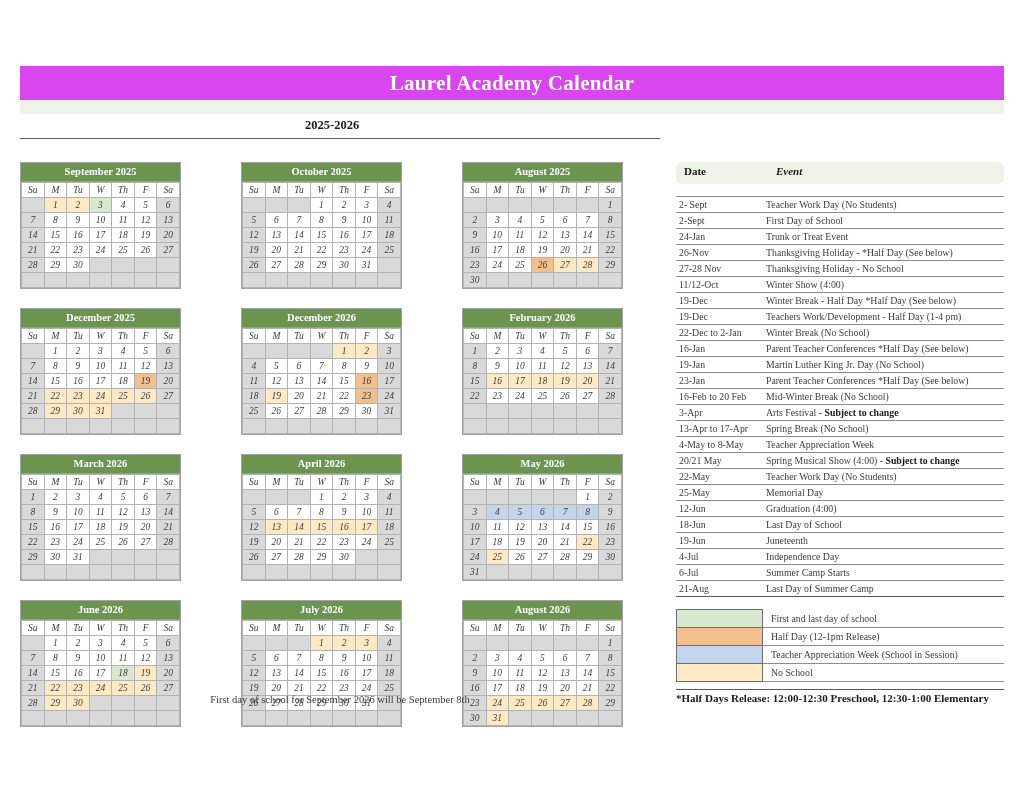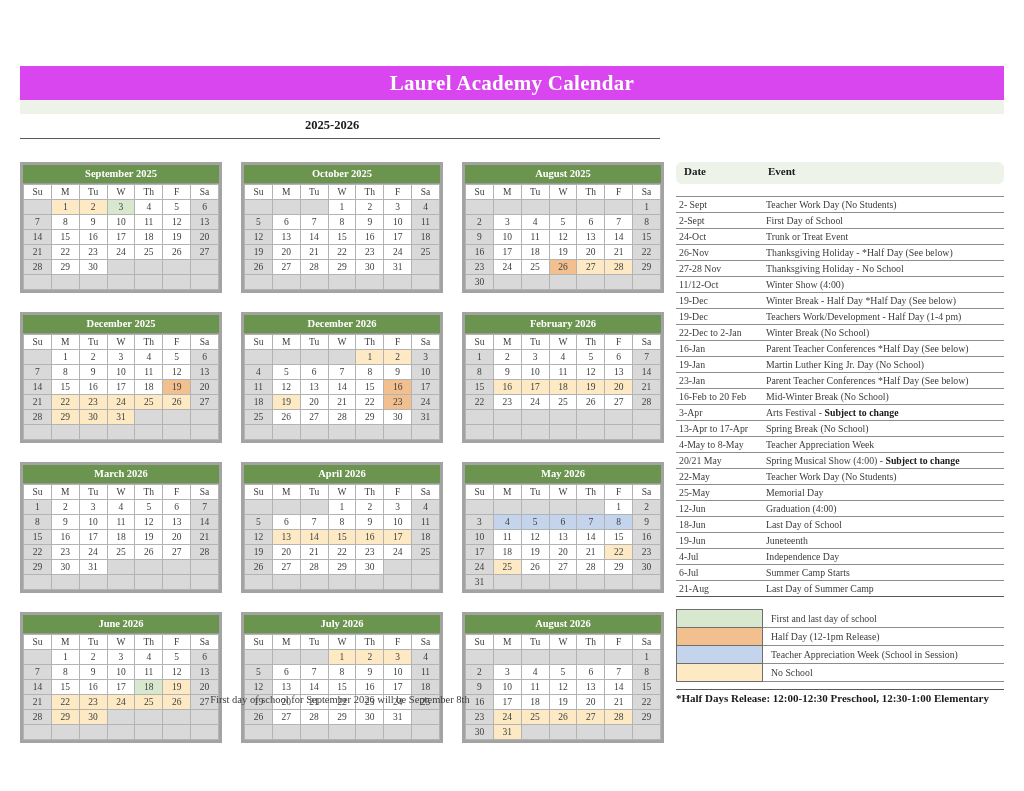--- a/index.html
+++ b/index.html
@@ -53,38 +53,39 @@
   
   .months {
     position: absolute; left: 20px; top: 162px;
     width: 640px;
     display: grid;
     grid-template-columns: repeat(3, 197px);
     grid-column-gap: 24px;
     grid-row-gap: 19px;
   }
   .month {
-    width: 202px;
-    border: 3px solid #a3a3a3;
+    width: 161px;
+    border: 1px solid #a3a3a3;
     background: #ffffff;
   }
   .month-head {
     background: #6b944f;
     color: #ffffff;
     text-align: center;
     font-size: 10.5px;
     font-weight: bold;
     padding: 3px 0 3px;
     line-height: 12px;
     border-bottom: 1px solid #9a9a9a;
   }
   table.cal {
     border-collapse: collapse;
     width: 100%;
     table-layout: fixed;
+    font-style: italic;
   }
   table.cal th, table.cal td {
     border: 1px solid #b3b3b3;
     height: 15px;
     text-align: center;
     vertical-align: middle;
     font-size: 9.5px;
     color: #3d3d3d;
     padding: 0;
     line-height: 14px;
@@ -120,22 +121,22 @@
     background: #eef3ea;
     height: 22px;
     position: relative;
     border-radius: 6px;
   }
   .events-head .h-date {
     position: absolute; left: 8px; top: 3px;
     font-size: 11px; font-weight: bold; color: #1a1a1a;
   }
   .events-head .h-event {
-    position: absolute; left: 92px; top: 3px;
-    font-size: 11px; font-weight: bold; color: #1a1a1a;
+    position: absolute; left: 100px; top: 3px;
+    font-size: 11px; font-weight: bold; color: #1a1a1a; font-style: italic;
   }
   .events-spacer {
     height: 13px;
     border-bottom: 1px solid #8d8d8d;
   }
   table.evt {
     border-collapse: collapse;
     width: 328px;
     table-layout: fixed;
   }
@@ -1091,21 +1092,21 @@
       <tbody id="events-body">
           <tr>
             <td class="c-date">2- Sept</td>
             <td class="c-evt">Teacher Work Day (No Students)</td>
           </tr>
           <tr>
             <td class="c-date">2-Sept</td>
             <td class="c-evt">First Day of School</td>
           </tr>
           <tr>
-            <td class="c-date">24-Oct</td>
+            <td class="c-date">24-Jan</td>
             <td class="c-evt">Trunk or Treat Event</td>
           </tr>
           <tr>
             <td class="c-date">26-Nov</td>
             <td class="c-evt">Thanksgiving Holiday -  *Half Day (See below)</td>
           </tr>
           <tr>
             <td class="c-date">27-28 Nov</td>
             <td class="c-evt">Thanksgiving Holiday - No School</td>
           </tr>

